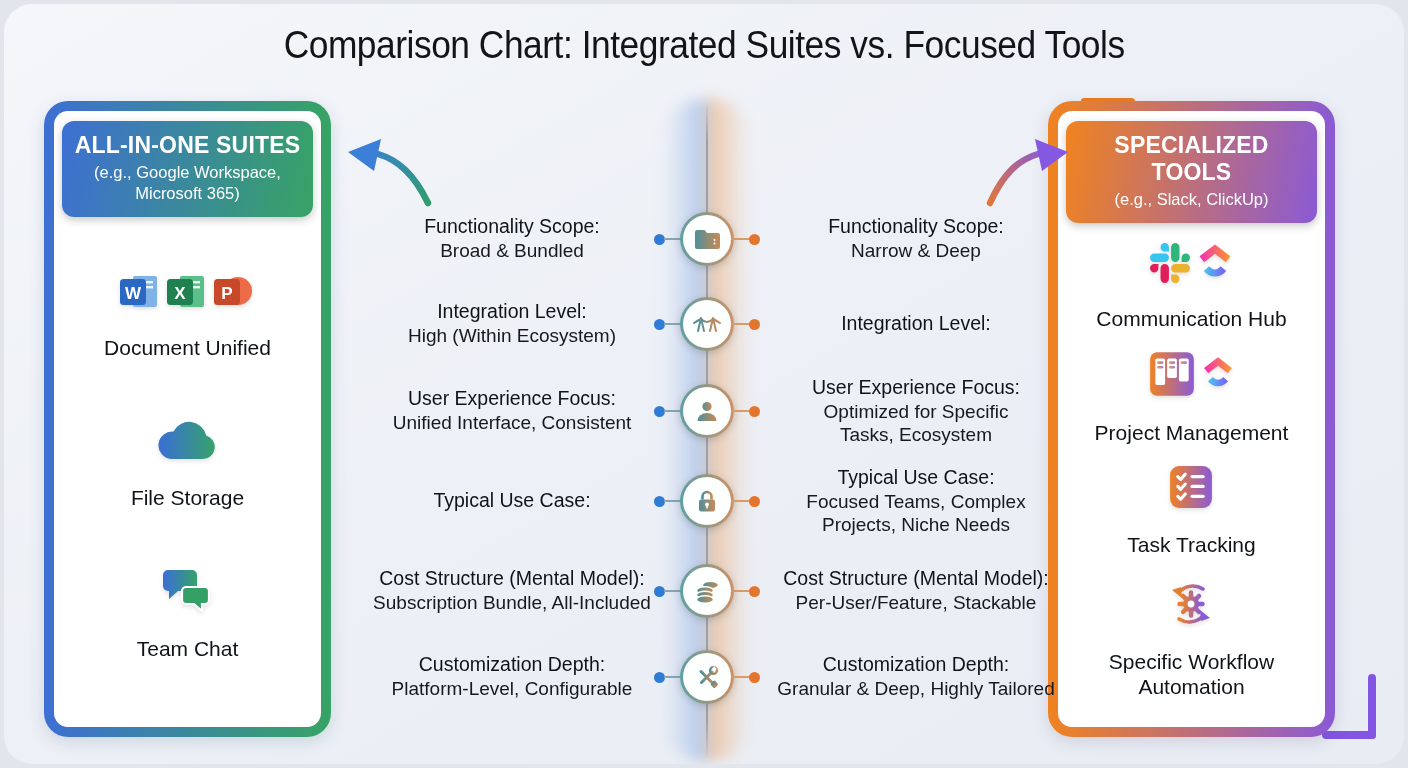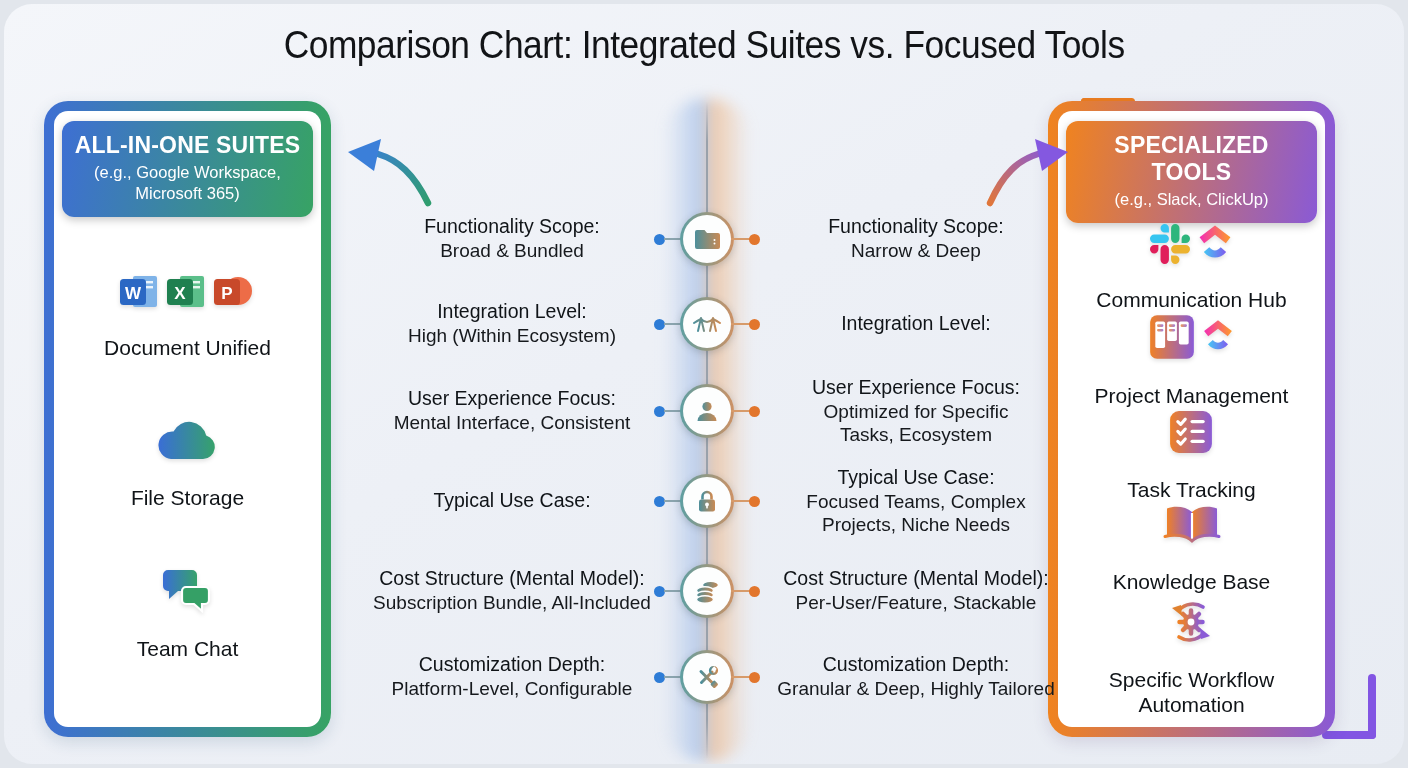--- a/index.html
+++ b/index.html
@@ -213,31 +213,20 @@
                 <rect x="19.5" y="9" width="13" height="3" rx="1.5"></rect>
                   <rect x="19.5" y="18" width="13" height="3" rx="1.5"></rect>
                   <rect x="19.5" y="27" width="13" height="3" rx="1.5"></rect>
               </g>
             </svg>
           </div>
           <div class="p-label">Task Tracking</div>
         </div>
         <div class="p-item">
           <div class="icon-row">
-            <svg width="58" height="42" viewBox="0 0 58 42">
-              <path d="M29 8 C23 2.5 12 1.5 4 4.5 V33 C12 30.5 23 31.5 29 37 Z" fill="url(#gOP)"></path>
-              <path d="M29 8 C35 2.5 46 1.5 54 4.5 V33 C46 30.5 35 31.5 29 37 Z" fill="url(#gOP)"></path>
-              <path d="M29 9 V36" stroke="#fff" stroke-width="2.2"></path>
-              <path d="M2 32.5 C11 30 23 31 29 37 C35 31 47 30 56 32.5" stroke="url(#gOP)" stroke-width="3" fill="none" stroke-linecap="round"></path>
-            </svg>
-          </div>
-          <div class="p-label">Knowledge Base</div>
-        </div>
-        <div class="p-item">
-          <div class="icon-row">
             <svg width="52" height="48" viewBox="0 0 52 48">
               <g stroke="url(#gOP)" stroke-width="4.5" stroke-linecap="round">
                 <path d="M26 14.5 V18 M26 34 V37.5 M14.5 26 H18 M34 26 H37.5 M18 18 l2.4 2.4 M34 34 l-2.4-2.4 M18 34 l2.4-2.4 M34 18 l-2.4 2.4"></path>
               </g>
               <circle cx="26" cy="26" r="8" fill="url(#gOP)"></circle>
               <circle cx="26" cy="26" r="3.4" fill="#fff"></circle>
               <path d="M38 11 A19 19 0 0 0 14 14" stroke="url(#gOP)" stroke-width="3.6" fill="none" stroke-linecap="round"></path>
               <path d="M7 12 L16 9 L17 20 Z" fill="#e0812f"></path>
               <path d="M14 41 A19 19 0 0 0 38 38" stroke="url(#gOP)" stroke-width="3.6" fill="none" stroke-linecap="round"></path>
               <path d="M45 40 L36 43 L35 32 Z" fill="#8a5bd6"></path>
@@ -296,21 +285,21 @@
     <span class="line-r"></span>
       <span class="dot-r"></span>
     <div class="cmp-right">
       <div class="cmp-heading">Integration Level:</div>
     </div>
   </div>
 
   <div class="cmp-row r3">
     <div class="cmp-left">
       <div class="cmp-heading">User Experience Focus:</div>
-      <div class="cmp-value">Mental Interface, Consistent</div>
+      <div class="cmp-value">Unified Interface, Consistent</div>
     </div>
     <span class="dot-l"></span>
       <span class="line-l"></span>
     <div class="cmp-circle">
         <div class="cc-inner">
       <svg width="24" height="24" viewBox="0 0 24 24">
         <circle cx="12" cy="7.5" r="4.6" fill="url(#gTO)"></circle>
         <path d="M2.5 22 a9.5 8 0 0 1 19 0 z" fill="url(#gTO)"></path>
       </svg>
     </div>

